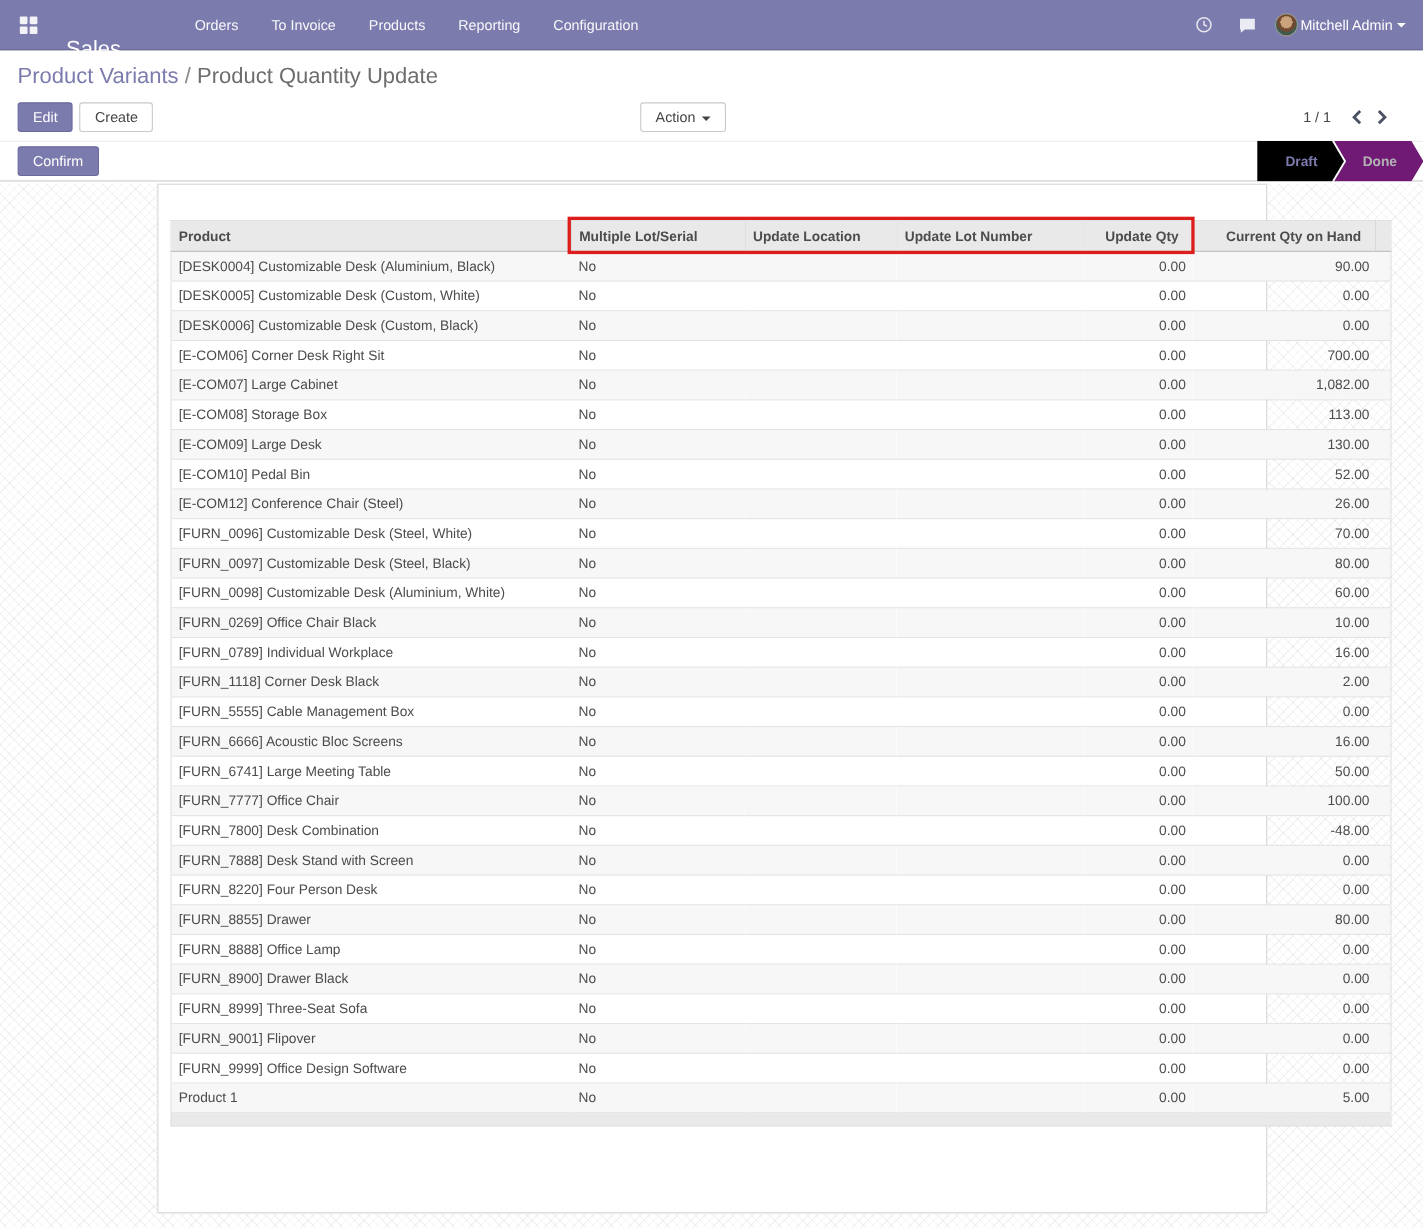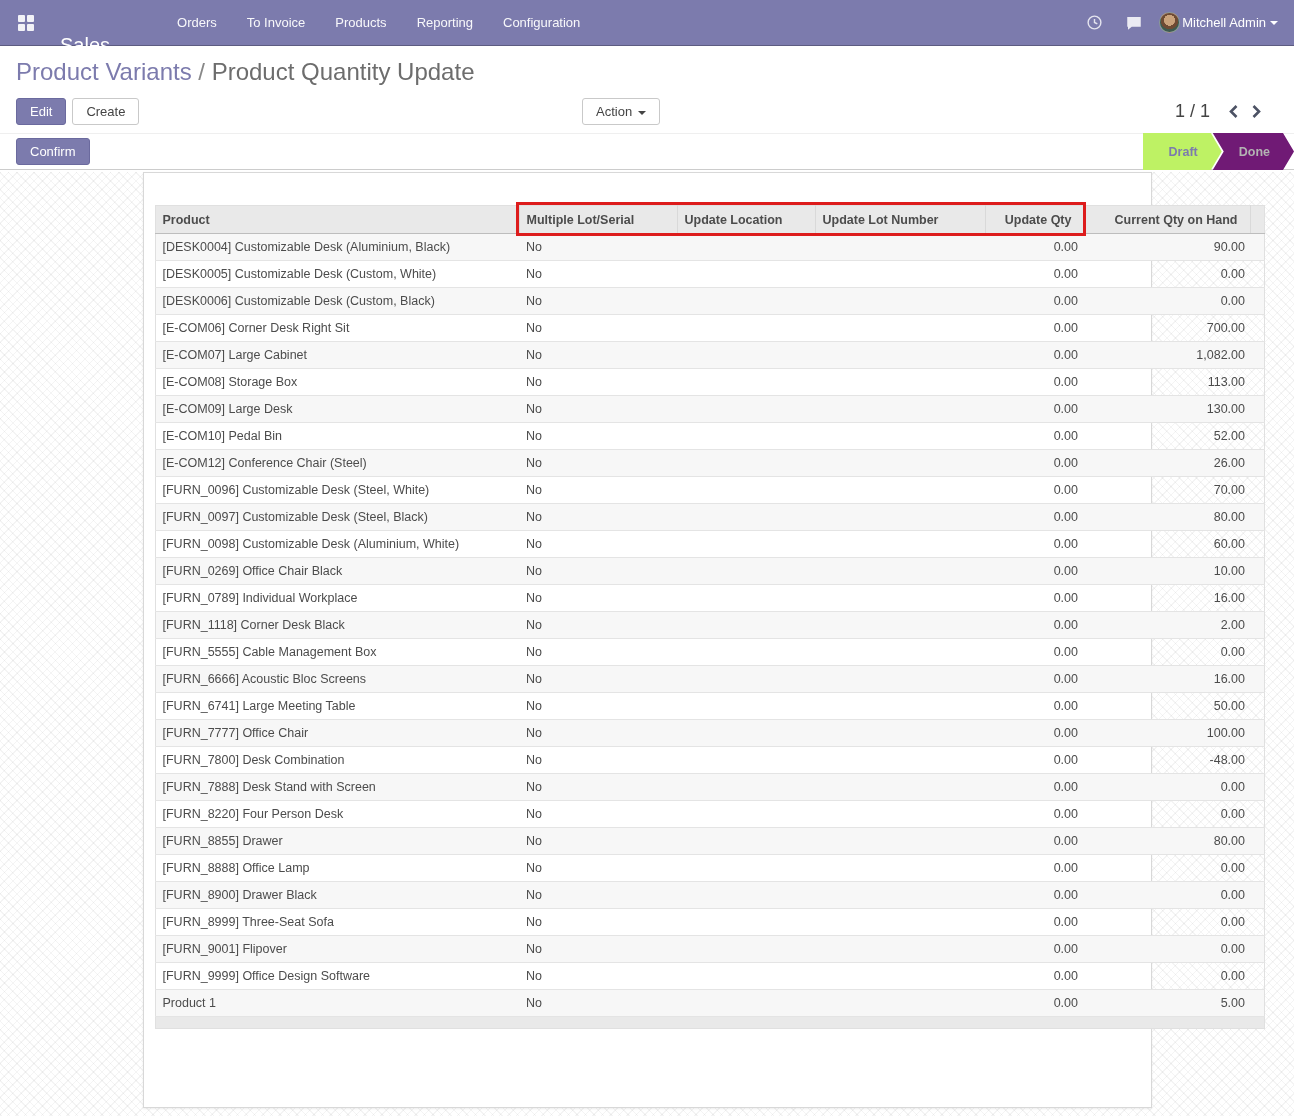--- a/index.html
+++ b/index.html
@@ -18,44 +18,44 @@
   .nav-right { margin-left:auto; display:flex; align-items:center; gap:10px; }
   .nav-icon-btn { width:30px; height:30px; display:flex; align-items:center; justify-content:center; cursor:pointer; }
   .avatar { width:21px; height:21px; border-radius:50%; overflow:hidden; display:block;
     background:radial-gradient(circle at 50% 38%, #caa27b 0 36%, #6e4a33 37% 58%, #3e5a4e 59%); border:1px solid rgba(255,255,255,.4);}
   .user-name { color:#fff; font-size:13px; margin-left:2px; }
   .caret-down-light { width:0; height:0; border-left:4px solid transparent; border-right:4px solid transparent;
     border-top:4px solid #fff; margin-left:4px; display:inline-block; }
 
   
   .control-panel { padding:12px 16px 8px; background:#fff; }
-  .breadcrumb { font-size:24px; margin-bottom:12px; }
+  .breadcrumb { font-size:20px; margin-bottom:12px; }
   .breadcrumb a { text-decoration:none; cursor:pointer; }
   .breadcrumb .sep { color:#888; }
   .breadcrumb .current { color:#6d6d6d; }
   .cp-row { display:flex; align-items:center; }
   .btn { font-size:13px; padding:5px 13px; border:1px solid #c9c9c9; background:#fff;
     color:#444; border-radius:3px; cursor:pointer; font-family:inherit; }
   .btn-primary { color:#fff !important; border-color:#6b6a9e; }
   .left-buttons { display:flex; gap:6px; }
   .center-buttons { position:absolute; left:566px; }
   .cp-row { position:relative; }
   .caret-down-dark { width:0; height:0; border-left:4px solid transparent; border-right:4px solid transparent;
     border-top:4px solid #444; margin-left:6px; display:inline-block; vertical-align:middle; }
   .pager { margin-left:auto; display:flex; align-items:center; gap:8px; padding-right:14px; }
-  .pager-value { font-size:18px; color:#444; margin-right:8px; }
+  .pager-value { font-size:13px; color:#444; margin-right:8px; }
   .pager-btn { background:none; border:none; cursor:pointer; padding:2px; display:flex; align-items:center; }
 
   
   .statusbar-row { height:37px; display:flex; align-items:center; justify-content:space-between;
     padding-left:16px; border-top:1px solid #efefef; border-bottom:1px solid #ccc; background:#fff; }
   .statusbar { display:flex; height:37px; align-items:stretch; }
   .status { font-size:12.5px; font-weight:bold; display:flex; align-items:center;
     padding:0 24px 0 26px; cursor:pointer; }
-  .status-active { background:#bef264;
+  .status-active { background:#000000;
     clip-path:polygon(0 0, calc(100% - 11px) 0, 100% 50%, calc(100% - 11px) 100%, 0 100%); }
   .status-inactive { color:#b3b3b3; background:#701a75; margin-left:-9px;
     clip-path:polygon(0 0, calc(100% - 11px) 0, 100% 50%, calc(100% - 11px) 100%, 0 100%, 11px 50%); }
 
   
   .content { height:960px; background-color:#fff; background-image:
       repeating-linear-gradient(45deg, rgba(0,0,0,.045) 0, rgba(0,0,0,.045) 1px, transparent 1px, transparent 6px),
       repeating-linear-gradient(135deg, rgba(0,0,0,.045) 0, rgba(0,0,0,.045) 1px, transparent 1px, transparent 6px); }
   .sheet { width:1009px; height:936px; margin:2px auto 16px; background:#fff;
     border:1px solid #d8d8d8; box-shadow:0 1px 2px rgba(0,0,0,.08); padding:32px 13px 0 11px; }

